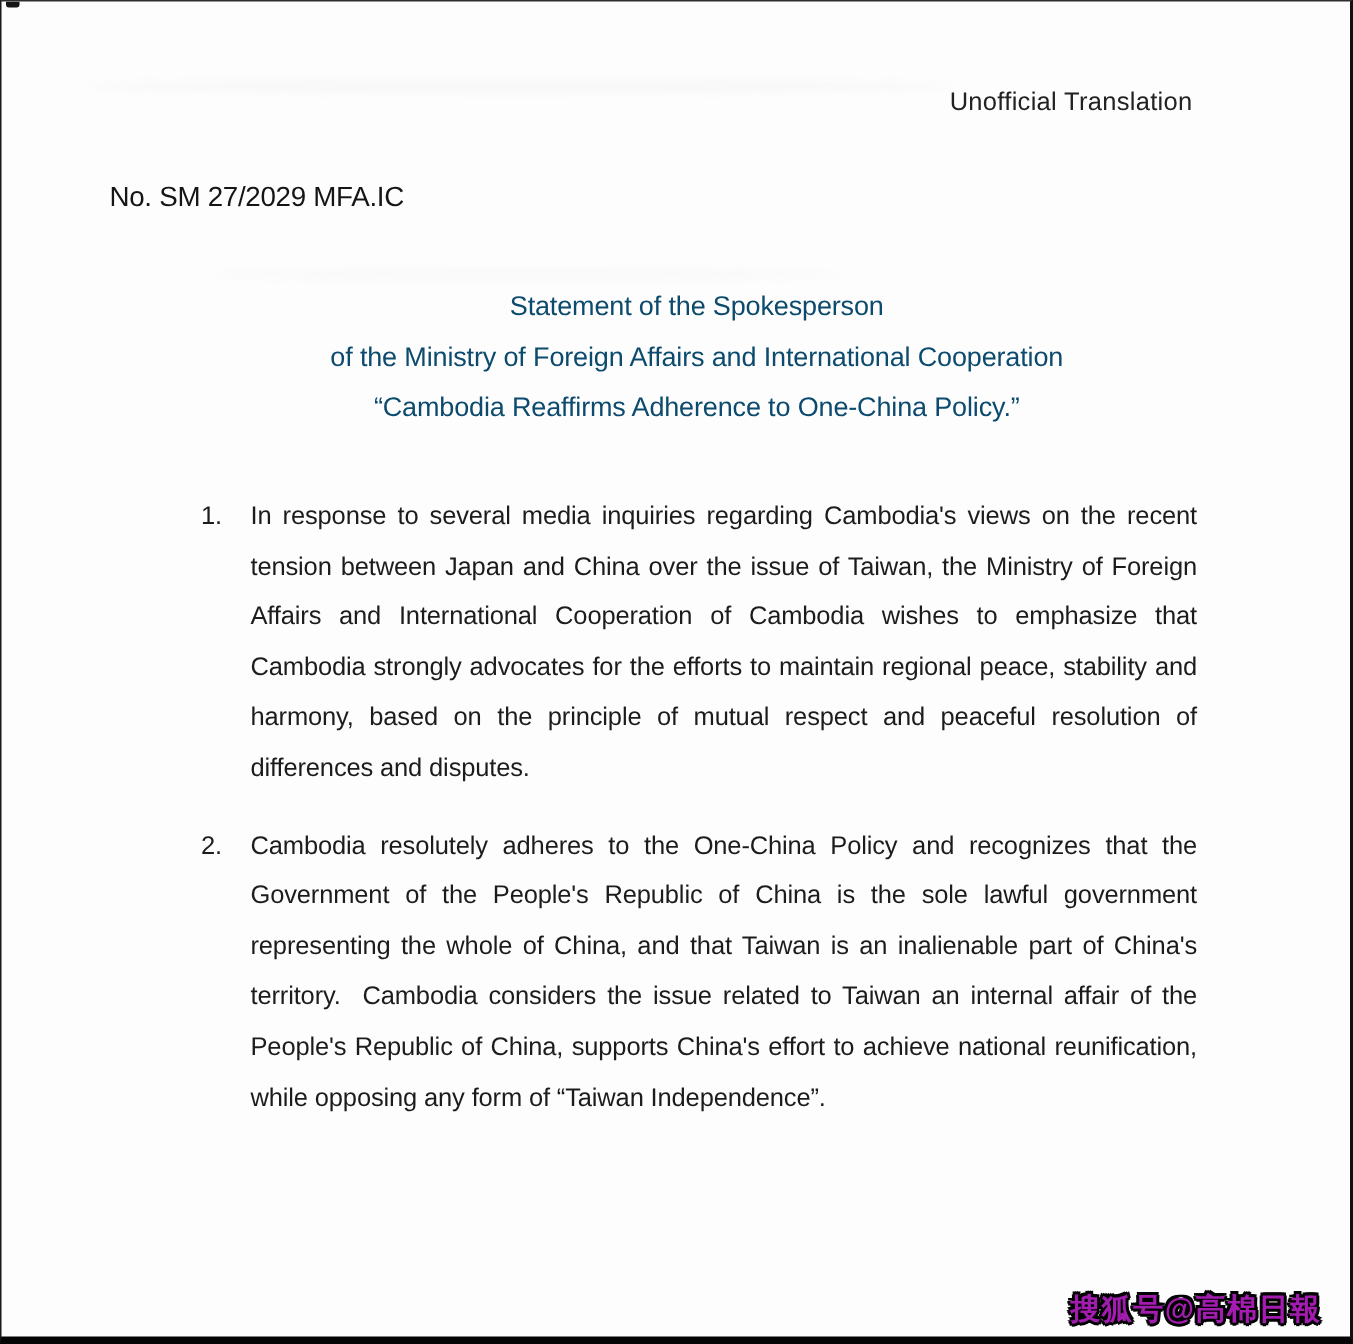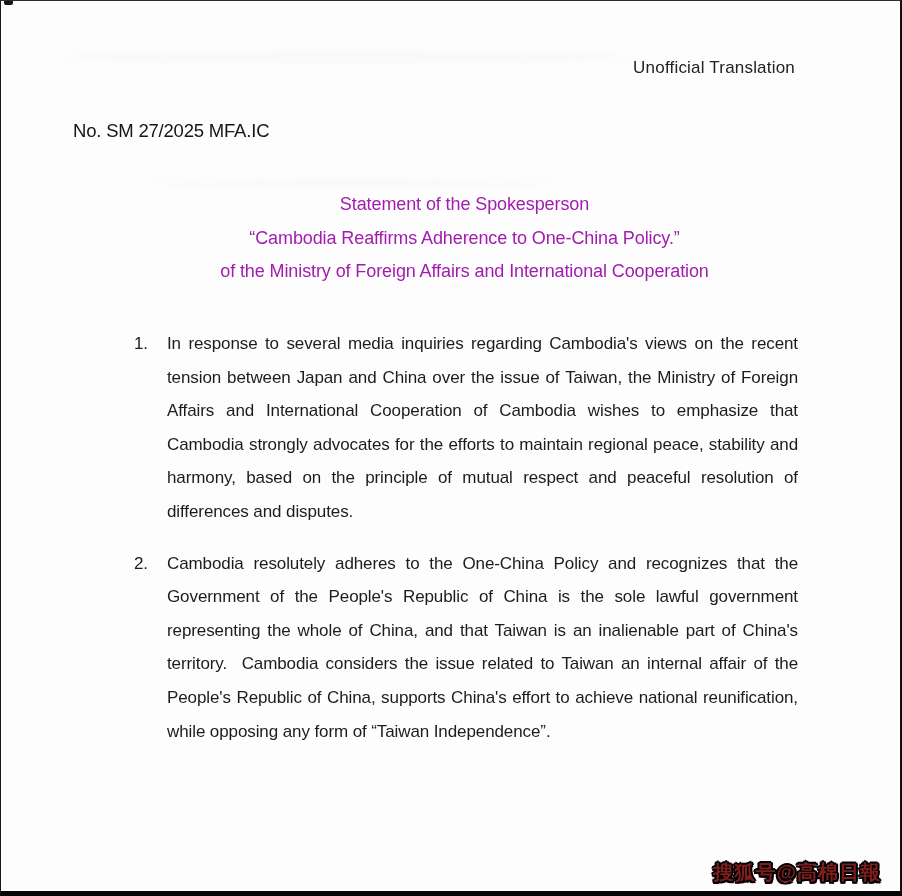--- a/index.html
+++ b/index.html
@@ -58,21 +58,21 @@
   .title-block {
     position: absolute;
     top: 187px;
     left: 0;
     right: 0;
     padding-left: 28px;
     text-align: center;
     font-size: 18px;
     line-height: 33.5px;
     letter-spacing: -0.1px;
-    color: #a21caf;
+    color: #0c4a6e;
   }
   .body-block {
     position: absolute;
     top: 326px;
     left: 133px;
     width: 664px;
   }
   .para {
     position: relative;
     padding-left: 33px;
@@ -96,46 +96,46 @@
     font-size: 18.5px;
     letter-spacing: -0.2px;
     color: #161616;
   }
   .watermark {
     position: absolute;
     right: 19px;
     bottom: 5px;
     font-size: 20px;
     font-weight: bold;
-    color: #7f1d1d;
+    color: #a21caf;
     letter-spacing: 1px;
     text-shadow:
       -1.5px -1.5px 0 #000, 1.5px -1.5px 0 #000,
       -1.5px  1.5px 0 #000, 1.5px  1.5px 0 #000,
       -2px 0 0 #000, 2px 0 0 #000,
       0 -2px 0 #000, 0 2px 0 #000;
   }
 </style>
 </head>
 <body>
 
 <div class="page">
 
   <div class="corner-mark"></div>
   <div class="smudge s1"></div>
   <div class="smudge s2"></div>
 
   <div class="translation-note">Unofficial Translation</div>
 
-  <div class="ref-number">No. SM 27/2025 MFA.IC</div>
+  <div class="ref-number">No. SM 27/2029 MFA.IC</div>
 
   <div class="title-block">
     <div class="title-line">Statement of the Spokesperson</div>
+    <div class="title-line">of the Ministry of Foreign Affairs and International Cooperation</div>
     <div class="title-line">“Cambodia Reaffirms Adherence to One-China Policy.”</div>
-    <div class="title-line">of the Ministry of Foreign Affairs and International Cooperation</div>
   </div>
 
   <div class="body-block">
     <div class="para">
       <span class="para-num">1.</span>
       <span class="para-text">In response to several media inquiries regarding Cambodia's views on the recent tension between Japan and China over the issue of Taiwan, the Ministry of Foreign Affairs and International Cooperation of Cambodia wishes to emphasize that Cambodia strongly advocates for the efforts to maintain regional peace, stability and harmony, based on the principle of mutual respect and peaceful resolution of differences and disputes.</span>
     </div>
     <div class="para">
       <span class="para-num">2.</span>
       <span class="para-text">Cambodia resolutely adheres to the One-China Policy and recognizes that the Government of the People's Republic of China is the sole lawful government representing the whole of China, and that Taiwan is an inalienable part of China's territory.  Cambodia considers the issue related to Taiwan an internal affair of the People's Republic of China, supports China's effort to achieve national reunification, while opposing any form of “Taiwan Independence”.</span>

